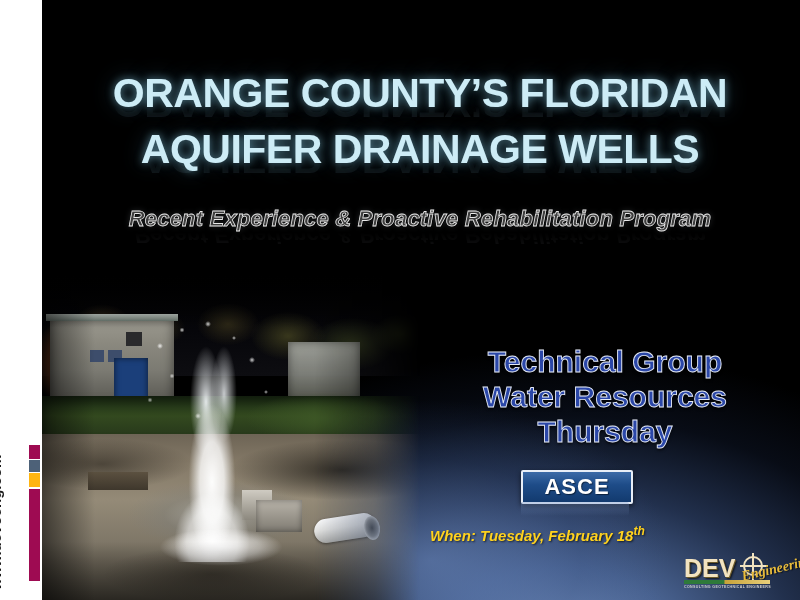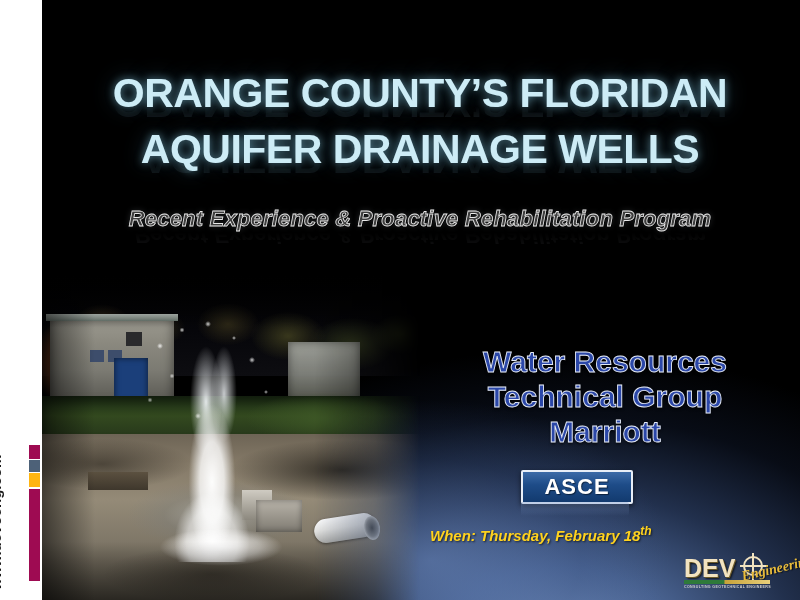--- a/index.html
+++ b/index.html
@@ -321,34 +321,34 @@
     <div class="title-line">ORANGE COUNTY’S FLORIDAN</div>
     <div class="title-reflect">ORANGE COUNTY’S FLORIDAN</div>
     <div class="title-line">AQUIFER DRAINAGE WELLS</div>
     <div class="title-reflect">AQUIFER DRAINAGE WELLS</div>
   </div>
 
   <div class="subtitle">Recent Experience &amp; Proactive Rehabilitation Program</div>
   <div class="subtitle-reflect">Recent Experience &amp; Proactive Rehabilitation Program</div>
 
   <div class="event-block">
+    <div class="event-line">Technical Group</div>
     <div class="event-line">Water Resources</div>
-    <div class="event-line">Technical Group</div>
-    <div class="event-line">Marriott</div>
+    <div class="event-line">Thursday</div>
   </div>
 
   <div class="asce-logo">
     <span class="asce-logo-text">ASCE</span>
   </div>
   <div class="asce-reflect"></div>
 
   <div class="details">
     <div>
       <span class="lbl">When:</span>
-      <span>Thursday, February 18</span><span class="sup">th</span>
+      <span>Tuesday, February 18</span><span class="sup">th</span>
     </div>
   </div>
 
   <div class="devo">
     <span class="devo-text">DEV</span>
     <span class="devo-ring"></span>
     <span class="devo-script">Engineering</span>
     <span class="devo-rule"></span>
     <span class="devo-sub">CONSULTING GEOTECHNICAL ENGINEERS</span>
   </div>

